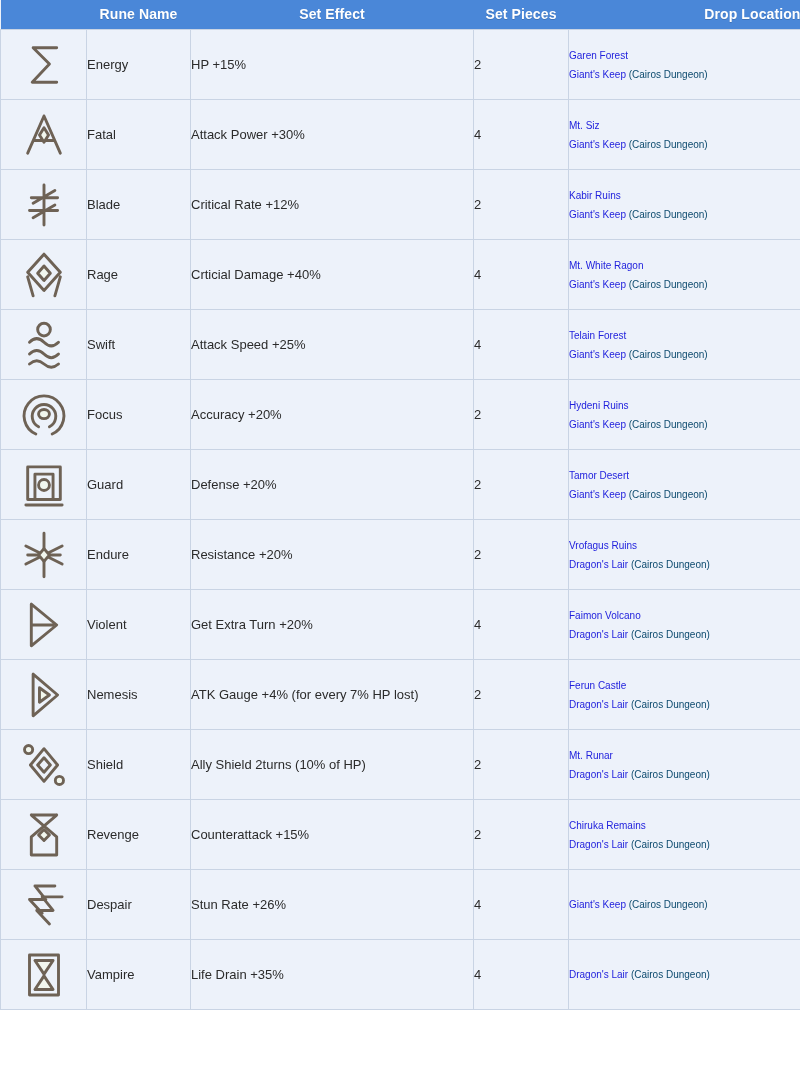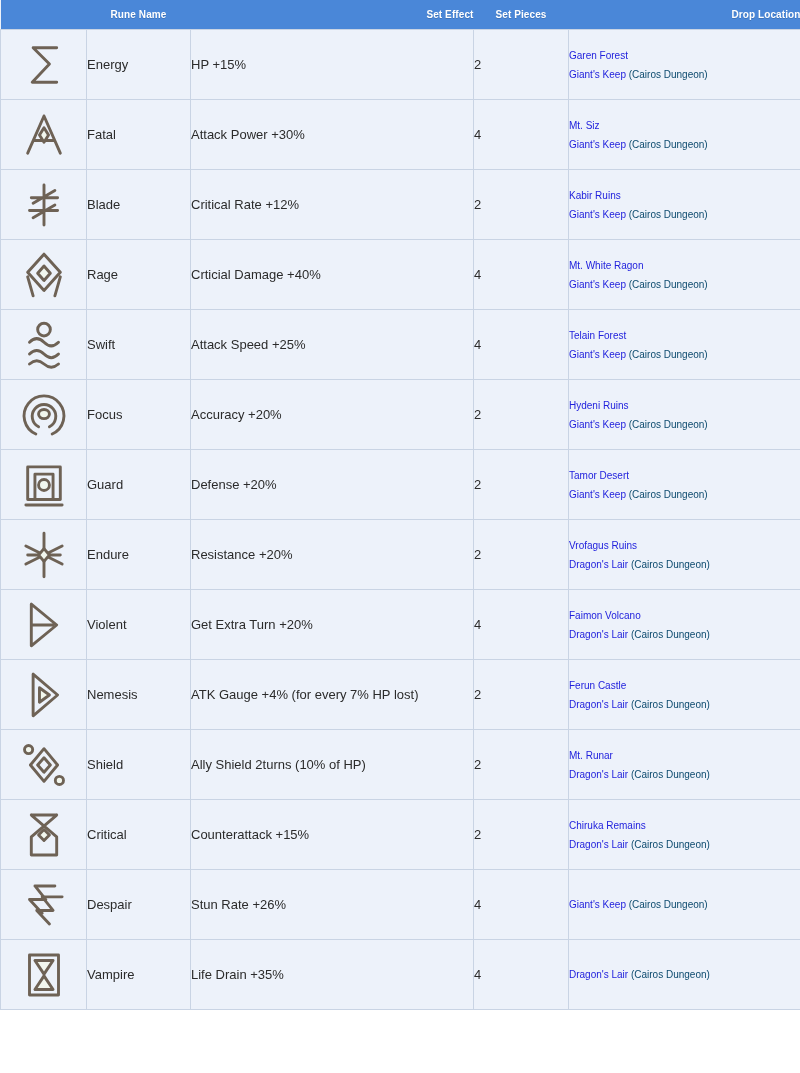--- a/index.html
+++ b/index.html
@@ -20,33 +20,33 @@
     width: 800px;
     border-collapse: collapse;
     table-layout: fixed;
     background: #edf2fa;
   }
 
   
   #rune-table thead th {
     background: #4a87d8;
     color: #ffffff;
-    font-size: 10px;
+    font-size: 14px;
     font-weight: bold;
     height: 29px;
     line-height: 29px;
     padding: 0;
     text-align: center;
     border: none;
     text-shadow: 0 1px 0 rgba(0,0,0,0.15);
     letter-spacing: .1px;
   }
   #rune-table thead th.icon-head { width: 86px; }
   #rune-table thead th.name-head { width: 104px; }
-  #rune-table thead th.effect-head { width: 283px; text-align: right; }
+  #rune-table thead th.effect-head { width: 283px; }
   #rune-table thead th.pieces-head { width: 95px; text-align: center; }
   #rune-table thead th.drop-head { width: 232px; text-align: right; }
 
   
   #rune-table tbody td {
     border: 1px solid #c9d4e4;
     border-top: none;
     background: #edf2fa;
     height: 69px;
     padding: 0 0 0 0;
@@ -254,21 +254,21 @@
         <td class="cell-drop">
           <a class="drop-link drop-line" href="#">Mt. Runar</a>
           <a class="drop-link drop-line" href="#">Dragon's Lair <span class="paren">(Cairos Dungeon)</span></a>
         </td>
       </tr>
       <tr>
         <td class="cell-icon"><span class="rune-glyph"><svg viewBox="0 0 64 64">
               <path class="nofill" d="M18 10 L46 34 V54 M46 10 L18 34 V54 M18 10 H46 M18 54 H46"></path>
               <path d="M32 26 L38 32 L32 38 L26 32 Z"></path>
             </svg></span></td>
-        <td class="cell-name">Critical</td>
+        <td class="cell-name">Revenge</td>
         <td class="cell-effect">Counterattack +15%</td>
         <td class="cell-pieces">2</td>
         <td class="cell-drop">
           <a class="drop-link drop-line" href="#">Chiruka Remains</a>
           <a class="drop-link drop-line" href="#">Dragon's Lair <span class="paren">(Cairos Dungeon)</span></a>
         </td>
       </tr>
       <tr>
         <td class="cell-icon"><span class="rune-glyph"><svg viewBox="0 0 64 64">
               <path class="nofill" d="M44 11 H22 L34 26 H16 L30 41"></path>

